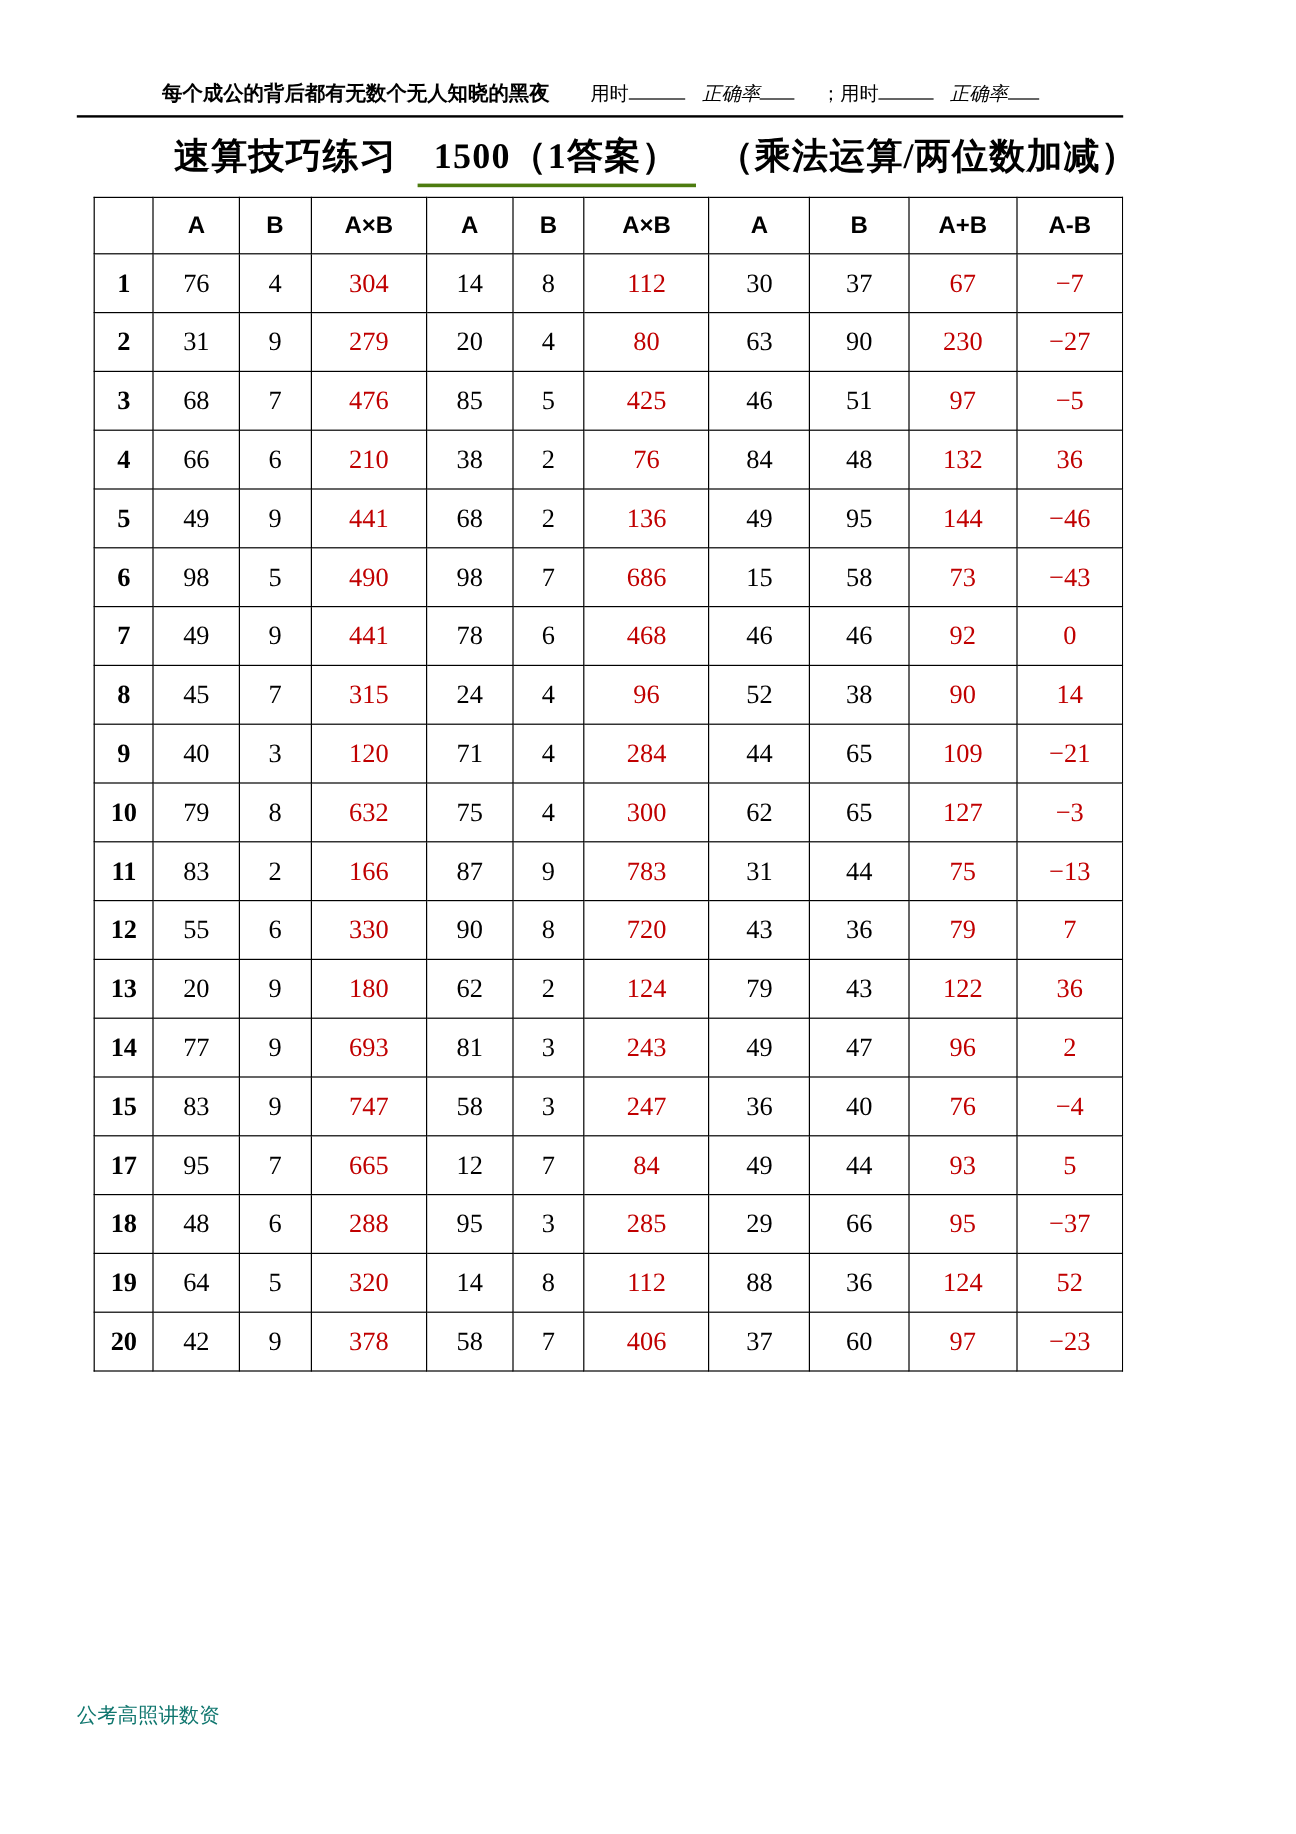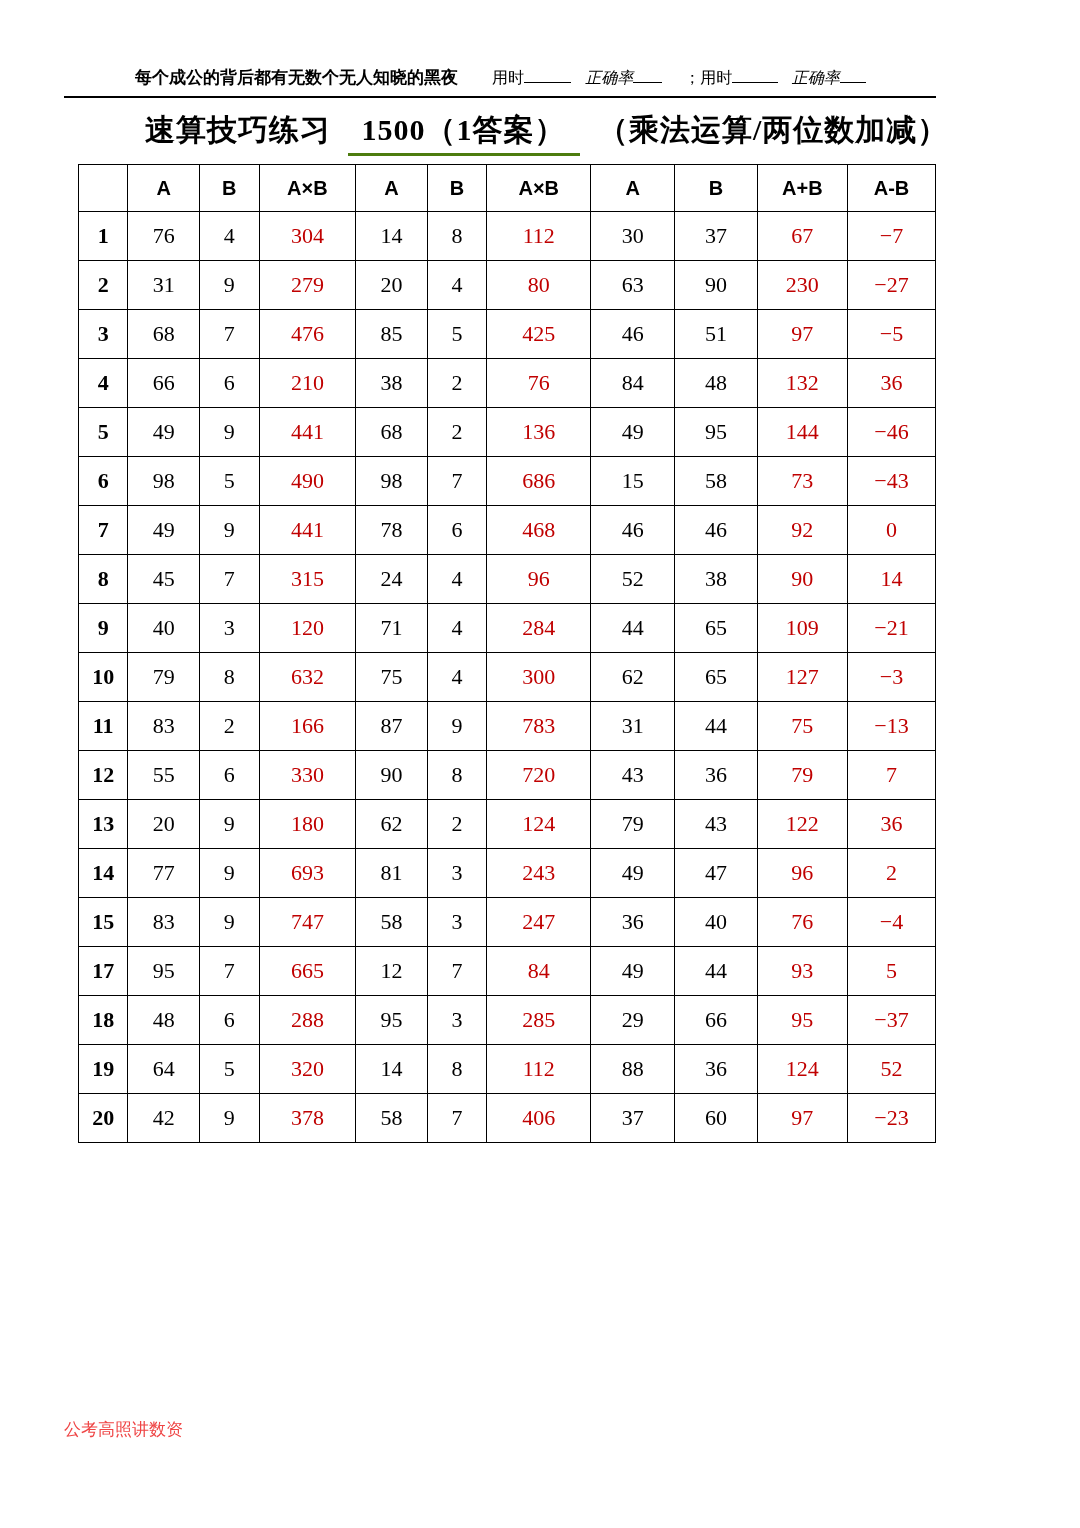--- a/index.html
+++ b/index.html
@@ -114,21 +114,21 @@
   col.c7 { width: 90px; }
   col.c8 { width: 88px; }
   col.c9 { width: 95px; }
   col.c10 { width: 93px; }
   
   .watermark {
     position: absolute;
     left: 64px;
     top: 1418px;
     font-size: 17px;
-    color: #ef4444;
+    color: #0f766e;
     font-family: "Liberation Sans", sans-serif;
   }
 </style>
 </head>
 <body>
 
 <div class="page">
 
   <div class="top-row">
     <span class="motto">每个成公的背后都有无数个无人知晓的黑夜</span>

